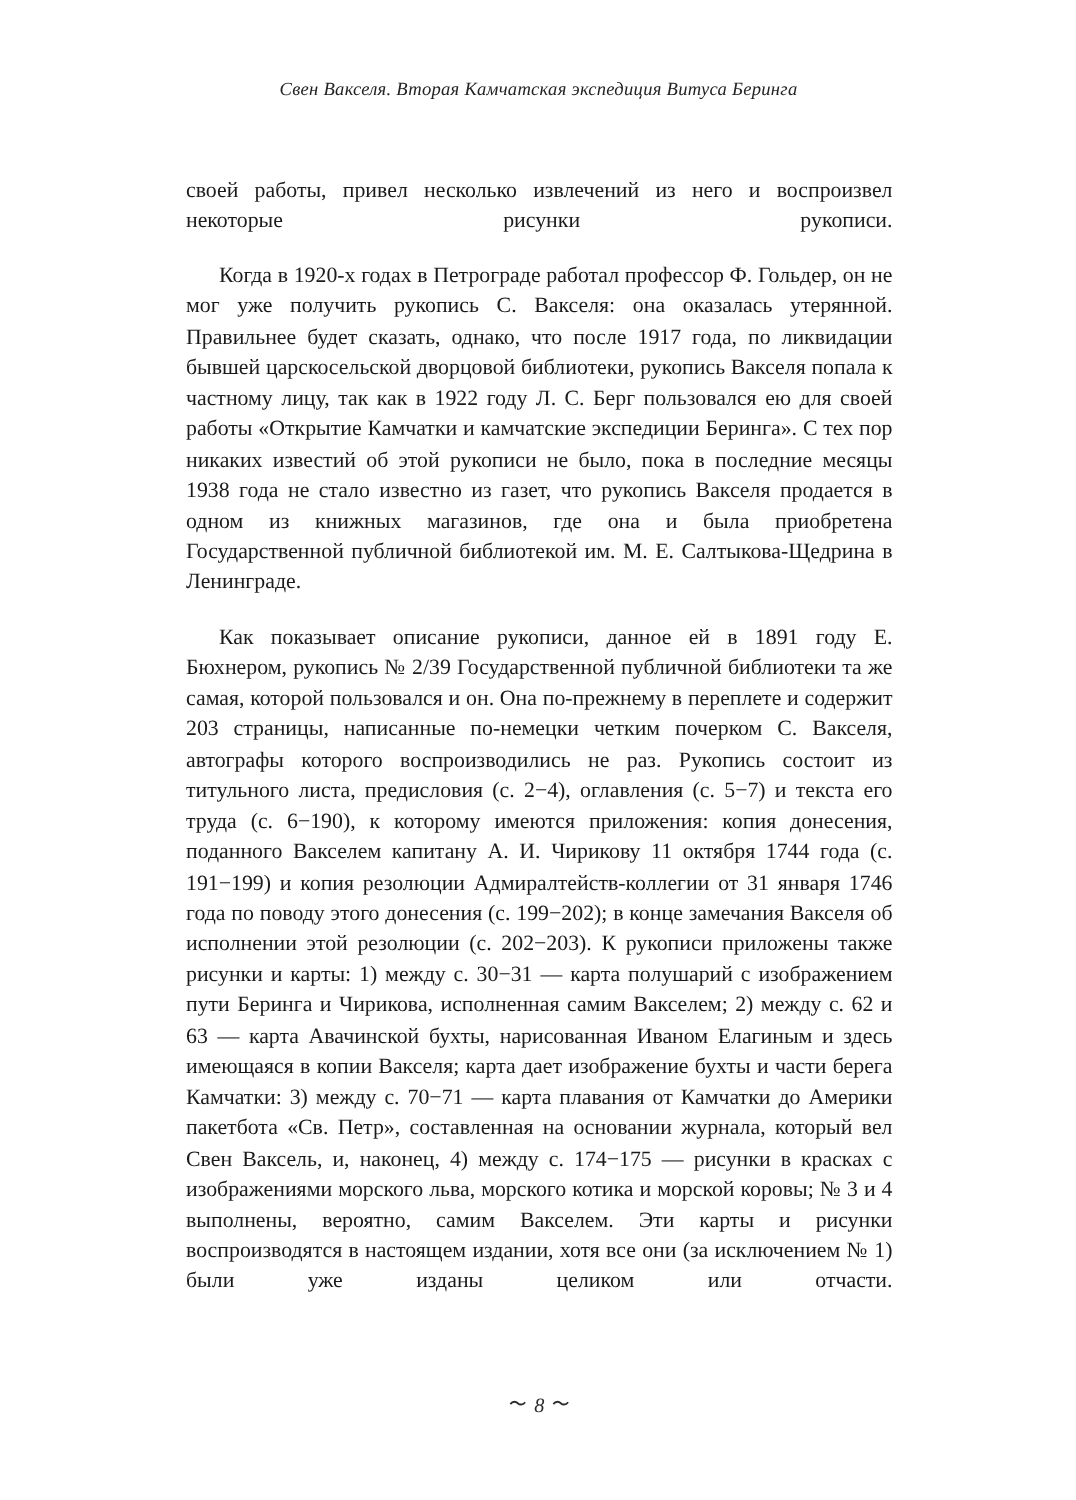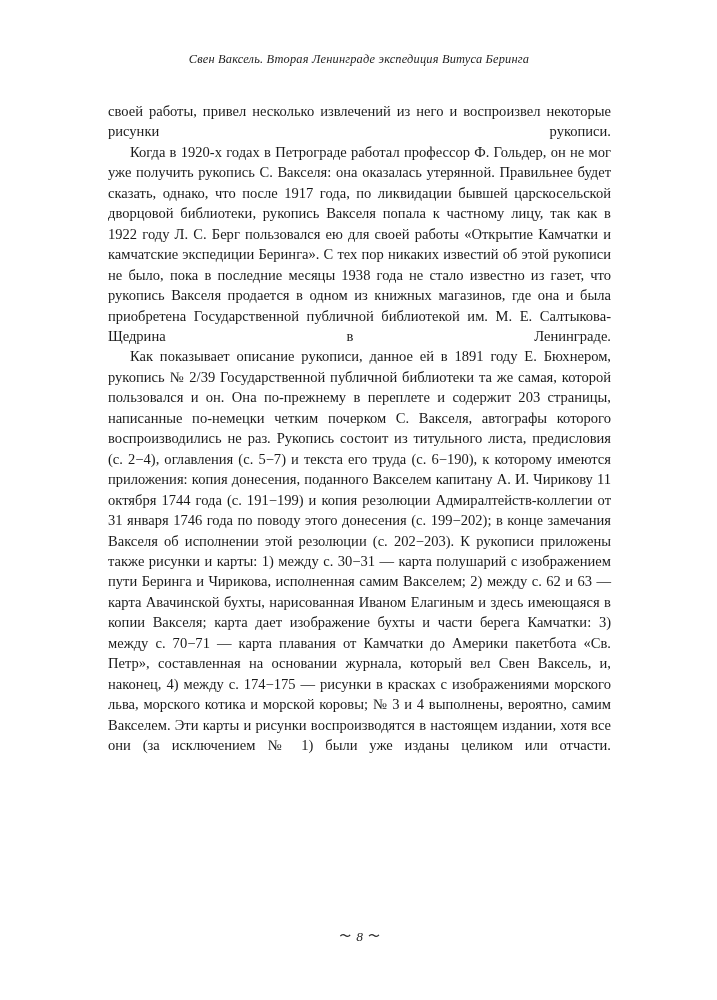--- a/index.html
+++ b/index.html
@@ -36,21 +36,21 @@
 
   
   .text-block {
     position: absolute;
     top: 101px;
     left: 108px;
     width: 503px;
   }
 
   .para {
-    margin: 0;
+    margin: 16px;
     text-align: justify;
     text-align-last: left;
     text-indent: 22px;
     font-size: 14.55px;
     line-height: 20.45px;
     color: #1a1a1a;
     hyphens: manual;
     -webkit-hyphens: manual;
     word-spacing: 0.1px;
   }
@@ -85,21 +85,21 @@
     display: inline-block;
     font-style: italic;
     font-size: 13.5px;
   }
 </style>
 </head>
 <body>
 
 <div class="page">
 
-  <div class="running-header">Свен Ваксель. Вторая Ленинграде экспедиция Витуса Беринга</div>
+  <div class="running-header">Свен Вакселя. Вторая Камчатская экспедиция Витуса Беринга</div>
 
   <div class="text-block">
 
     <p class="para cont full">своей работы, привел несколько извлечений из него и воспроизвел некоторые рисунки рукописи.</p>
 
     <p class="para full">Когда в 1920-х годах в Петрограде работал профессор Ф. Гольдер, он не мог уже получить рукопись С. Вакселя: она оказалась утерянной. Правильнее будет сказать, однако, что после 1917 года, по ликвидации бывшей царскосельской дворцовой библиотеки, рукопись Вакселя попала к частному лицу, так как в 1922 году Л. С. Берг пользовался ею для своей работы «Открытие Камчатки и камчатские экспедиции Беринга». С тех пор никаких известий об этой рукописи не было, пока в последние месяцы 1938 года не стало известно из газет, что рукопись Вакселя продается в одном из книжных магазинов, где она и была приобретена Государственной публичной библиотекой им. М. Е. Салтыкова-Щедрина в Ленинграде.</p>
 
     <p class="para full">Как показывает описание рукописи, данное ей в 1891 году Е. Бюхнером, рукопись № 2/39 Государственной публичной библиотеки та же самая, которой пользовался и он. Она по-прежнему в переплете и содержит 203 страницы, написанные по-немецки четким почерком С. Вакселя, автографы которого воспроизводились не раз. Рукопись состоит из титульного листа, предисловия (с. 2−4), оглавления (с. 5−7) и текста его труда (с. 6−190), к которому имеются приложения: копия донесения, поданного Вакселем капитану А. И. Чирикову 11 октября 1744 года (с. 191−199) и копия резолюции Адмиралтейств-коллегии от 31 января 1746 года по поводу этого донесения (с. 199−202); в конце замечания Вакселя об исполнении этой резолюции (с. 202−203). К рукописи приложены также рисунки и карты: 1) между с. 30−31 — карта полушарий с изображением пути Беринга и Чирикова, исполненная самим Вакселем; 2) между с. 62 и 63 — карта Авачинской бухты, нарисованная Иваном Елагиным и здесь имеющаяся в копии Вакселя; карта дает изображение бухты и части берега Камчатки: 3) между с. 70−71 — карта плавания от Камчатки до Америки пакетбота «Св. Петр», составленная на основании журнала, который вел Свен Ваксель, и, наконец, 4) между с. 174−175 — рисунки в красках с изображениями морского льва, морского котика и морской коровы; № 3 и 4 выполнены, вероятно, самим Вакселем. Эти карты и рисунки воспроизводятся в настоящем издании, хотя все они (за исключением № 1) были уже изданы целиком или отчасти.</p>
 
 

